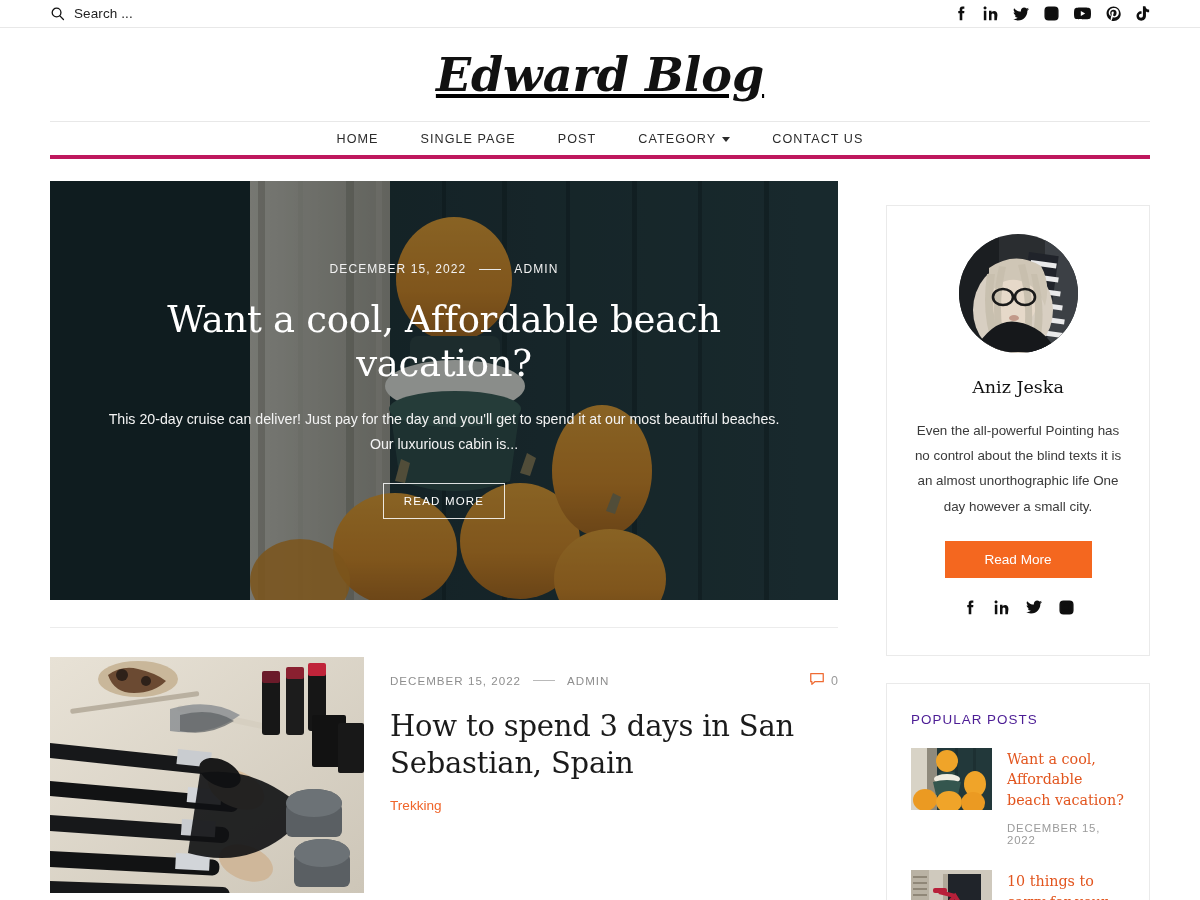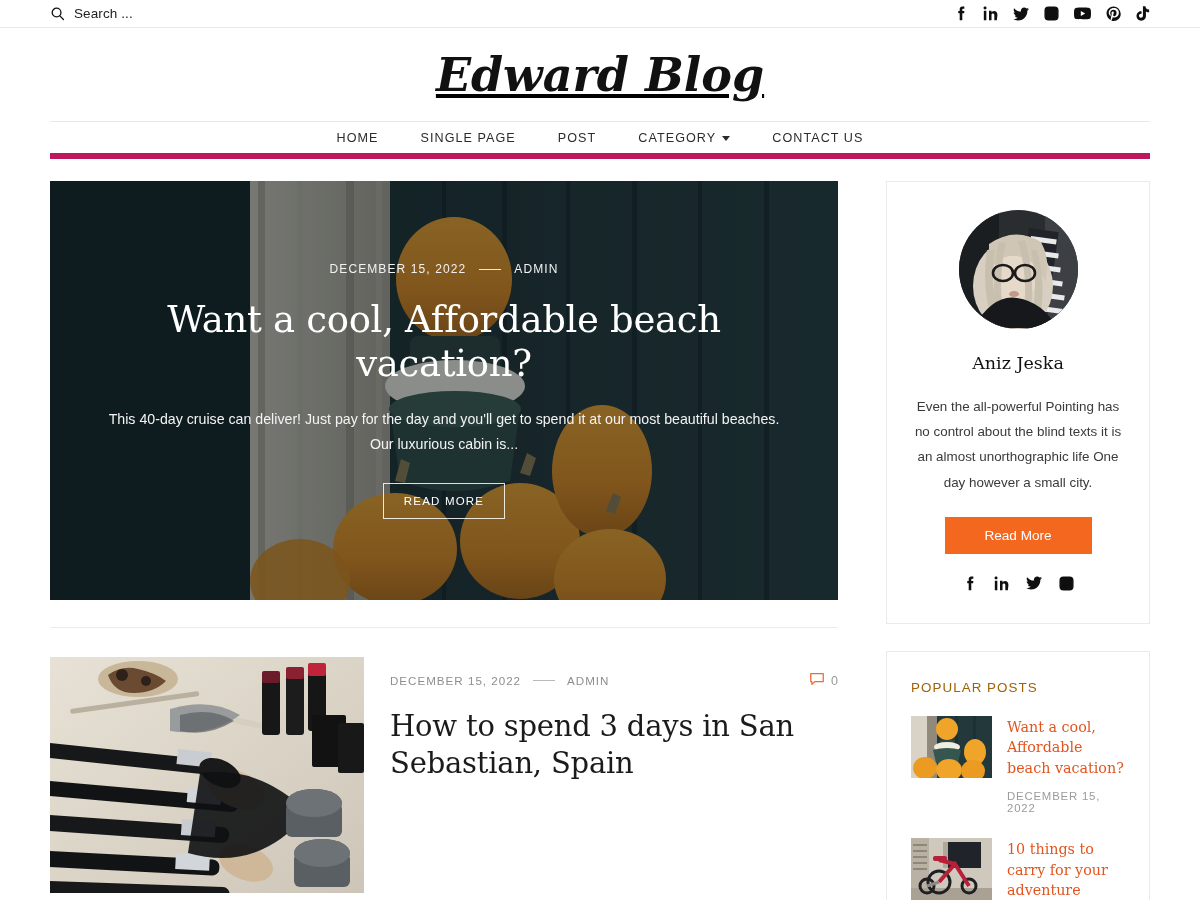--- a/index.html
+++ b/index.html
@@ -43,21 +43,21 @@
     font-family: "DejaVu Serif", serif;
     font-weight: 700; font-style: italic;
     font-size: 46px;
     letter-spacing: 0px;
     color: #111;
   }
 
   
   .nav {
     border-top: 1px solid #e8e8e8;
-    border-bottom: 6px solid #be185d;
+    border-bottom: 4px solid #be185d;
     height: 38px;
     display: flex; align-items: center; justify-content: center;
     gap: 0px;
     margin: 0 50px;
   }
   .nav-item {
     font-size: 12.6px;
     letter-spacing: 1.05px;
     color: #2b2b2b;
     text-transform: uppercase;
@@ -193,22 +193,23 @@
   .article-excerpt {
     font-size: 14px;
     line-height: 1.78;
     color: #333;
   }
 
   
   .widget {
     border: 1px solid #eaeaea;
     background: #fff;
-    padding: 28px 24px 32px;
+    padding: 28px 24px 40px;
     margin-bottom: 27px;
+    margin-top: 24px;
   }
   .avatar {
     width: 119px; height: 119px;
     border-radius: 50%;
     margin: 0 auto 24px;
     overflow: hidden;
     position: relative;
   }
   .author-name {
     font-family: "DejaVu Serif", serif;
@@ -239,21 +240,21 @@
   }
   .social-side {
     display: flex; justify-content: center; align-items: center; gap: 17px;
   }
   .social-side svg { display: block; fill: #0f0f0f; }
 
   .widget-title {
     font-size: 13.4px;
     letter-spacing: 1.05px;
     text-transform: uppercase;
-    color: #a16207;
+    color: #4c1d95;
     margin-bottom: 21px;
   }
   .pp-item {
     display: flex; gap: 15px;
     margin-bottom: 24px;
   }
   .pp-item:last-child { margin-bottom: 0; }
   .pp-thumb {
     width: 81px; height: 62px;
     flex: none; overflow: hidden; position: relative;
@@ -408,21 +409,21 @@
         </svg>
       </div>
       <div class="hero-overlay"></div>
       <div class="hero-content">
         <div class="hero-meta">
           <span>DECEMBER 15, 2022</span>
           <span class="meta-dash"></span>
           <span>ADMIN</span>
         </div>
         <h1 class="hero-title">Want a cool, Affordable beach vacation?</h1>
-        <p class="hero-excerpt">This 40-day cruise can deliver! Just pay for the day and you'll get to spend it at our most beautiful beaches. Our luxurious cabin is...</p>
+        <p class="hero-excerpt">This 20-day cruise can deliver! Just pay for the day and you'll get to spend it at our most beautiful beaches. Our luxurious cabin is...</p>
         <button class="hero-btn">READ MORE</button>
       </div>
     </div>
 
     <div class="divider"></div>
 
     <div class="article">
       <div class="article-thumb">
         <svg class="img-fill" viewBox="0 0 314 236" preserveAspectRatio="xMidYMid slice">
           <defs>
@@ -485,20 +486,21 @@
           <div class="comments">
             <span>
               <svg width="16" height="16" viewBox="0 0 20 20" fill="none" stroke="#ef6b33" stroke-width="1.6">
                 <path d="M2.2 3.2h15.6v10.2H7.2l-3.6 3.3v-3.3H2.2z" stroke-linejoin="round"></path>
               </svg>
             </span>
             <span>0</span>
           </div>
         </div>
         <h2 class="article-title">How to spend 3 days in San Sebastian, Spain</h2>
+        <div class="article-cat">Trekking</div>
       </div>
     </div>
   </div>
 
   <div class="side-col">
 
     <div class="widget">
       <div class="avatar">
         <svg class="img-fill" viewBox="0 0 119 119" preserveAspectRatio="xMidYMid slice">
           <rect width="119" height="119" fill="#2a2d30"></rect>

